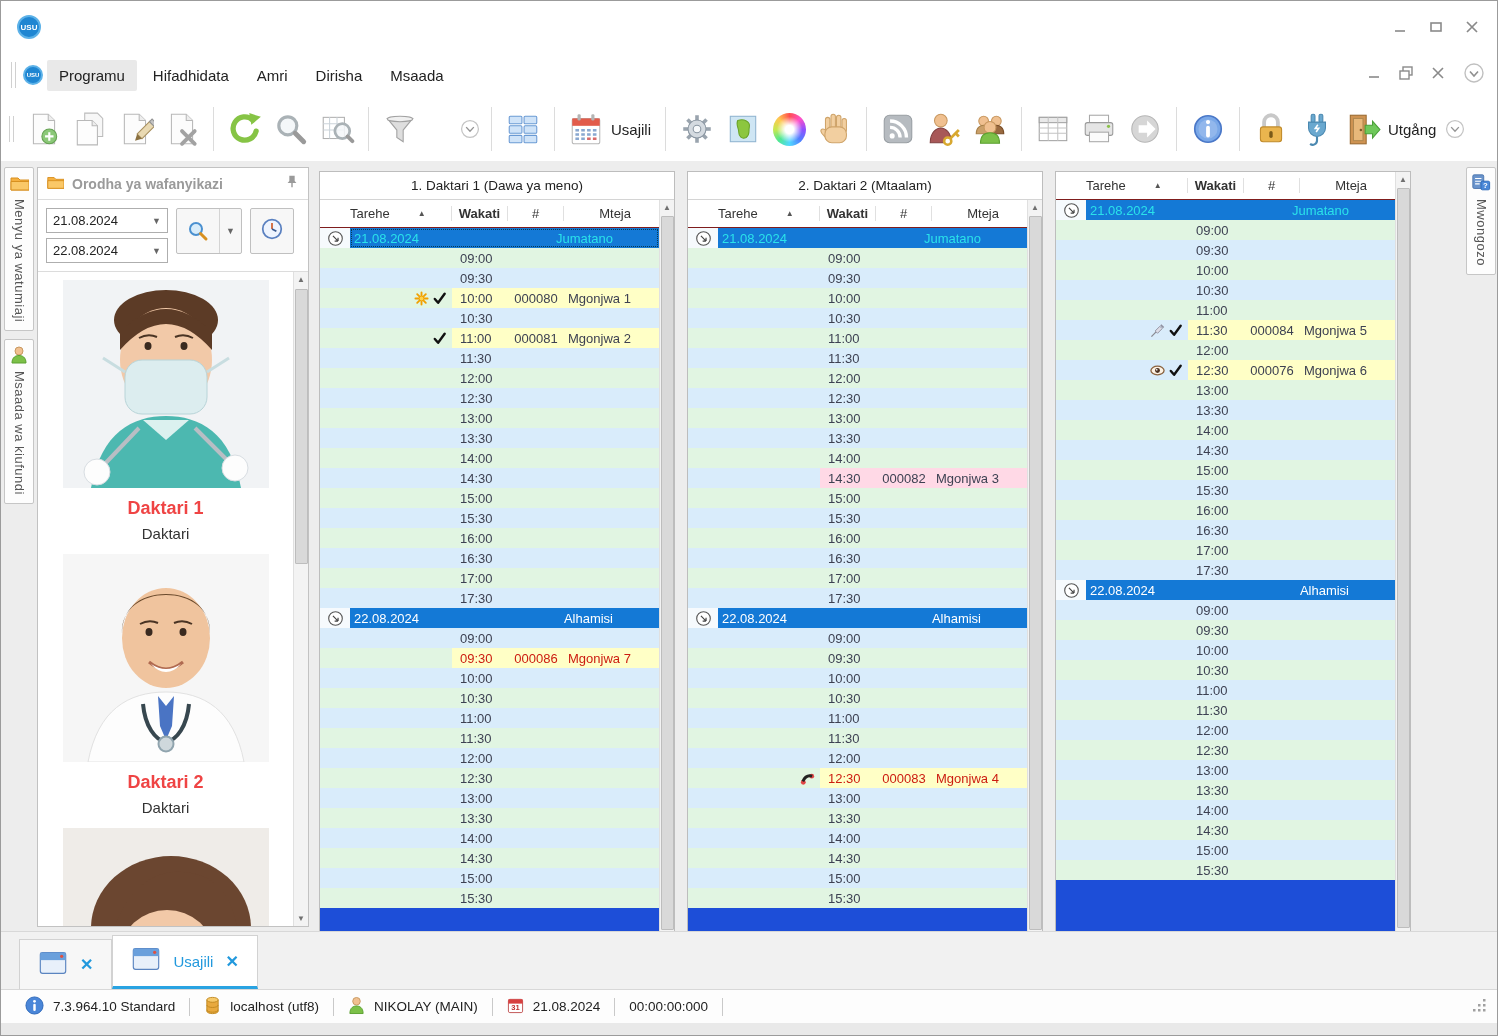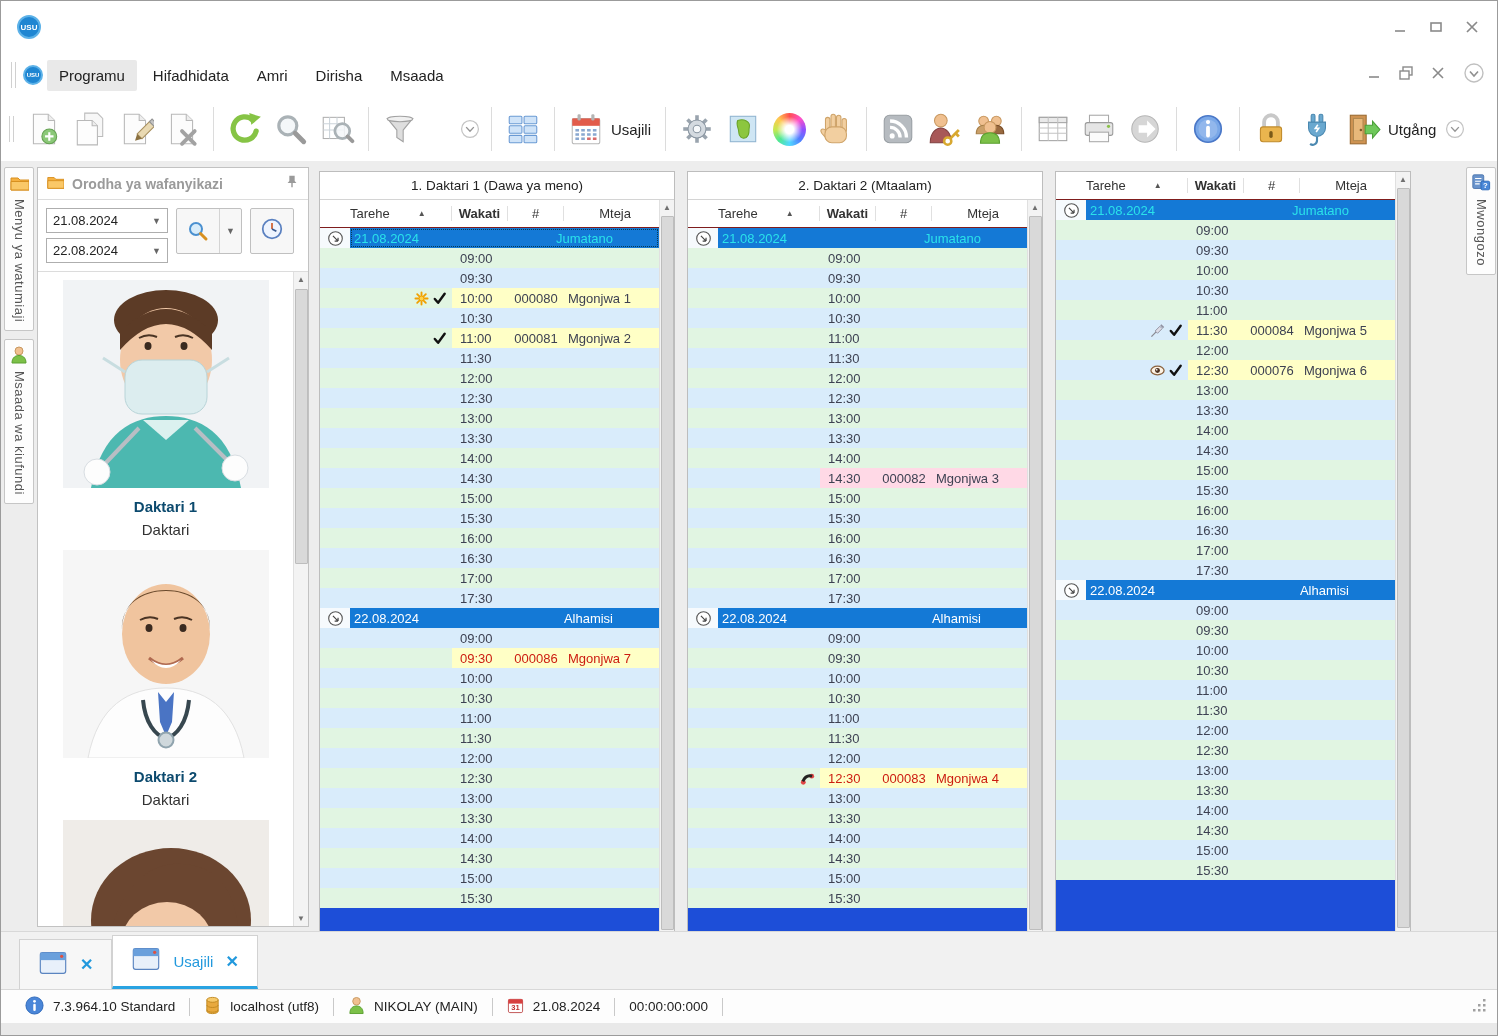--- a/index.html
+++ b/index.html
@@ -53,21 +53,21 @@
   .date-field { width:122px; height:25px; border:1px solid #aeaeae; display:flex; align-items:center; font-size:13px; color:#222; padding-left:6px; background:#fff; }
   .date-field .dd { margin-left:auto; margin-right:6px; color:#666; font-size:9px; }
   .btn-search { width:66px; height:46px; border:1px solid #c0c0c0; background:#f7f7f7; border-radius:2px; display:flex; align-items:center; }
   .btn-search .half { flex:1; display:flex; align-items:center; justify-content:center; height:100%; }
   .btn-search .half + .half { border-left:1px solid #d4d4d4; flex:0 0 22px; color:#666; font-size:9px;}
   .btn-clock { width:44px; height:46px; border:1px solid #c0c0c0; background:#f7f7f7; border-radius:2px; display:flex; align-items:center; justify-content:center; }
   .sb-list { flex:1; display:flex; overflow:hidden; }
   .sb-cards { flex:1; overflow:hidden; text-align:center; padding-top:8px; }
   .doc-photo { width:206px; height:208px; margin:0 auto; background:#f2f3f5; overflow:hidden; }
   .doc-photo svg { display:block; }
-  .doc-name { font-size:15px; font-weight:bold; color:#0c4a6e; margin:10px 0 6px; }
+  .doc-name { font-size:18px; font-weight:bold; color:#ef4444; margin:10px 0 6px; }
   .doc-role { font-size:15px; color:#333; margin-bottom:12px; }
 
   
   .vscroll { width:15px; background:#f3f3f3; border-left:1px solid #e0e0e0; display:flex; flex-direction:column; align-items:center; flex:0 0 auto;}
   .varrow { width:15px; height:15px; display:flex; align-items:center; justify-content:center; color:#707070; font-size:8px; flex:0 0 auto;}
   .vtrack { flex:1; width:15px; position:relative; }
   .vthumb { position:absolute; left:1px; right:1px; background:#d9d9d9; border:1px solid #bdbdbd; border-radius:1px; }
 
   
   .schedule { flex:1; display:flex; gap:12px; padding:10px 6px 0 10px; overflow:hidden; }

